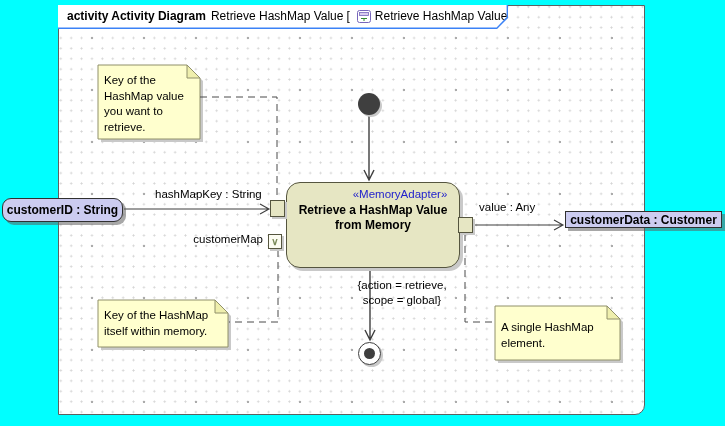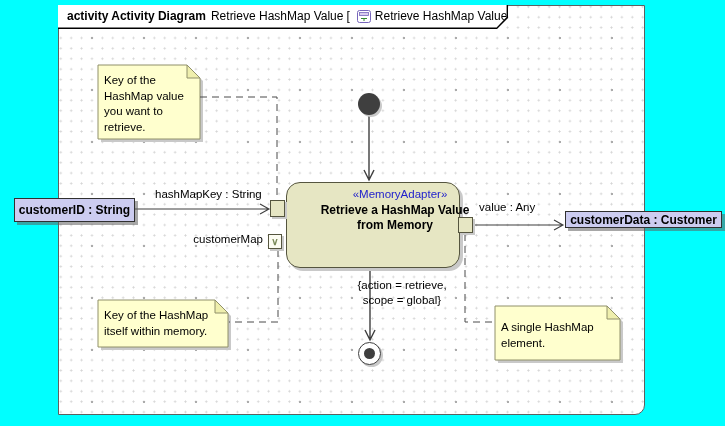--- a/index.html
+++ b/index.html
@@ -16,21 +16,21 @@
     background-size:52px 52px,10.4px 10.4px;
     background-position:7px 6px,7px 6px;
     border:1px solid #5f5f5f;
     border-radius:0 0 10px 0;
     box-sizing:border-box;
   }
 
   
   .fheader{
     position:absolute;left:58px;top:5px;width:450px;height:24px;
-    background:#000000;z-index:3;
+    background:#3b82f6;z-index:3;
     clip-path:polygon(0 0,100% 0,100% 13px,calc(100% - 11px) 100%,0 100%);
   }
   .fheader-inner{
     position:absolute;left:0;top:0;right:1.4px;bottom:1.4px;background:#ffffff;
     clip-path:polygon(0 0,100% 0,100% 12px,calc(100% - 10px) 100%,0 100%);
     display:flex;align-items:center;padding-left:9px;font-size:12px;color:#000;
     white-space:nowrap;box-sizing:border-box;
   }
   .fheader-inner .kind{font-weight:bold;margin-right:5px;}
   .fheader-inner .sp{margin:0 3px;}
@@ -43,41 +43,41 @@
 
   
   .action{
     position:absolute;left:286px;top:182px;width:174px;height:86px;z-index:3;
     background:#E6E6C3;border:1px solid #55553F;border-radius:14px;
     box-shadow:3px 3px 0 #C9C9C9;box-sizing:border-box;
   }
   .action .stereo{position:absolute;left:0;top:5px;width:100%;text-align:center;
     font-size:11.5px;color:#2222CC;margin-left:27px;}
   .action .aname{position:absolute;left:0;top:20px;width:100%;text-align:center;
-    font-size:12px;font-weight:bold;line-height:15px;white-space:pre-line;color:#000;padding-left:22px;}
+    font-size:12px;font-weight:bold;line-height:15px;white-space:pre-line;color:#000;}
   .action .props{position:absolute;left:50px;top:55px;width:130px;text-align:center;
     font-size:11.5px;line-height:15px;white-space:pre-line;color:#000;margin-top:40px;}
 
   
   .pin{position:absolute;z-index:4;background:#E6E6C3;border:1px solid #55553F;
     box-sizing:border-box;box-shadow:2px 2px 0 #C9C9C9;}
   .pin-in{left:270px;top:200px;width:15px;height:17px;}
   .pin-out{left:458px;top:217px;width:15px;height:16px;}
   .pin-value{left:268px;top:234px;width:14px;height:15px;background:#FCFCF2;
     display:flex;align-items:center;justify-content:center;
     font-size:10px;font-weight:bold;color:#7A8A5A;line-height:10px;}
 
   
   .obj{
     position:absolute;z-index:5;background:#CCCCF0;border:1px solid #303030;
     display:flex;align-items:center;justify-content:center;
     font-size:12px;font-weight:bold;color:#000;
     box-shadow:3px 3px 0 rgba(95,95,95,.55);box-sizing:border-box;white-space:nowrap;
   }
-  .obj-in{left:14px;top:198px;width:121px;height:24px;}
+  .obj-in{left:2px;top:198px;width:121px;height:24px;border-radius:9px;}
   .obj-out{left:565px;top:211px;width:157px;height:17px;}
 
   
   .initial{position:absolute;left:358px;top:93px;width:22px;height:22px;z-index:4;
     background:#3F3F3F;border-radius:50%;box-shadow:2px 2px 0 #C9C9C9;}
   .final{position:absolute;left:358px;top:342px;width:23px;height:23px;z-index:4;
     background:#ffffff;border:1.5px solid #3F3F3F;border-radius:50%;
     display:flex;align-items:center;justify-content:center;
     box-shadow:2px 2px 0 #C9C9C9;box-sizing:border-box;}
   .final .dot{width:11px;height:11px;background:#3F3F3F;border-radius:50%;}

